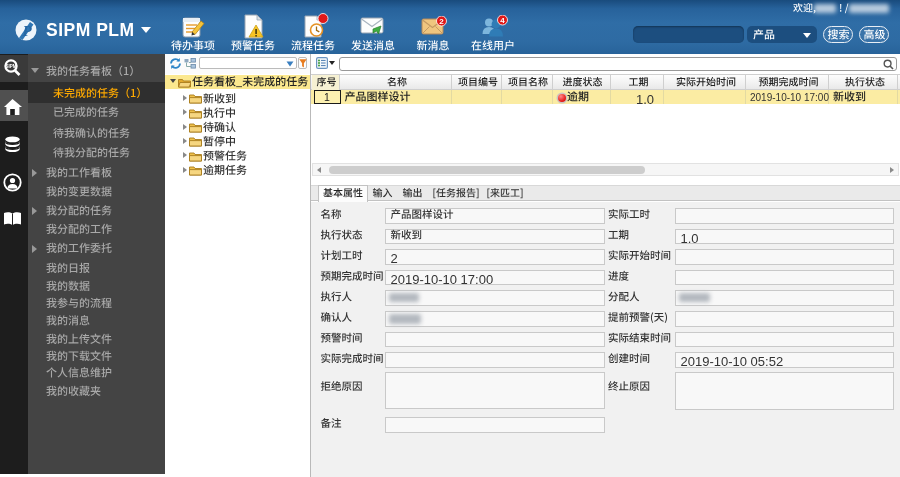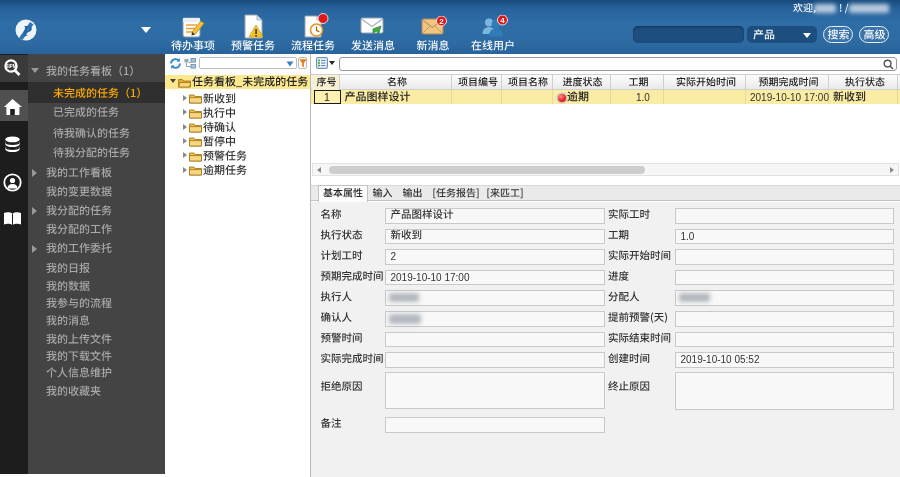--- a/index.html
+++ b/index.html
@@ -71,33 +71,34 @@
   border-bottom:3.5px solid transparent}
 
 #tabs{position:absolute;left:0;top:131px;width:589px;height:15.5px;background:#eaeaea;
   border-top:1px solid #d8d8d8;border-bottom:1px solid #c2c2c2}
 #atab{position:absolute;left:7px;top:-1px;width:50px;height:16.5px;background:#fcfcfc;
   border:1px solid #c2c2c2;border-bottom:none}
 
 #form{position:absolute;left:0;top:147.5px;width:589px;height:275.5px;background:#f1f1f1}
 .inp{position:absolute;height:15.5px;background:#f8f8f8;border:1px solid #c9c9c9}
 .ta{position:absolute;background:#f8f8f8;border:1px solid #c9c9c9}
-.val{position:absolute;font-size:10px;color:#333}
+.val{position:absolute;font-size:13px;color:#333}
 svg{display:block}
 </style>
 </head>
 <body>
 
 <div id="hdr">
   <svg class="abs" style="left:14px;top:18px" width="24" height="24" viewBox="0 0 24 24">
     <circle cx="12" cy="12" r="10.5" fill="#eef4fa"></circle>
     <circle cx="12" cy="12" r="8.2" fill="none" stroke="#2a6cab" stroke-width="0"></circle>
     <path d="M5 20 L16 4 l3.5 2.5 L8.5 22 z" fill="#2f76b4"></path>
     <text x="13" y="17.5" font-size="15" font-weight="bold" font-style="italic" font-family="Liberation Serif" fill="#2566a3" text-anchor="middle">P</text>
   </svg>
+  <div id="brand">SIPM PLM</div>
   <div class="tri-dn-w abs" style="left:141px;top:27px"></div>
 
   <svg class="abs" style="left:180px;top:14px;z-index:10" width="26" height="26" viewBox="0 0 26 26">
 <rect x="3" y="4" width="17" height="19" rx="2" fill="#fdfdfd" stroke="#8899aa" stroke-width="1"></rect>
 <rect x="3" y="4" width="17" height="4" fill="#e8eef4"></rect>
 <line x1="6" y1="11" x2="17" y2="11" stroke="#e59a2a" stroke-width="1.4"></line>
 <line x1="6" y1="14.5" x2="17" y2="14.5" stroke="#e59a2a" stroke-width="1.4"></line>
 <line x1="6" y1="18" x2="13" y2="18" stroke="#e59a2a" stroke-width="1.4"></line>
 <path d="M12 18 L21 7 L24 9.5 L15 20.5 Z" fill="#f5c33b" stroke="#b58718" stroke-width="0.8"></path>
 <path d="M12 18 L15 20.5 L11.5 21.5 Z" fill="#333"></path>

